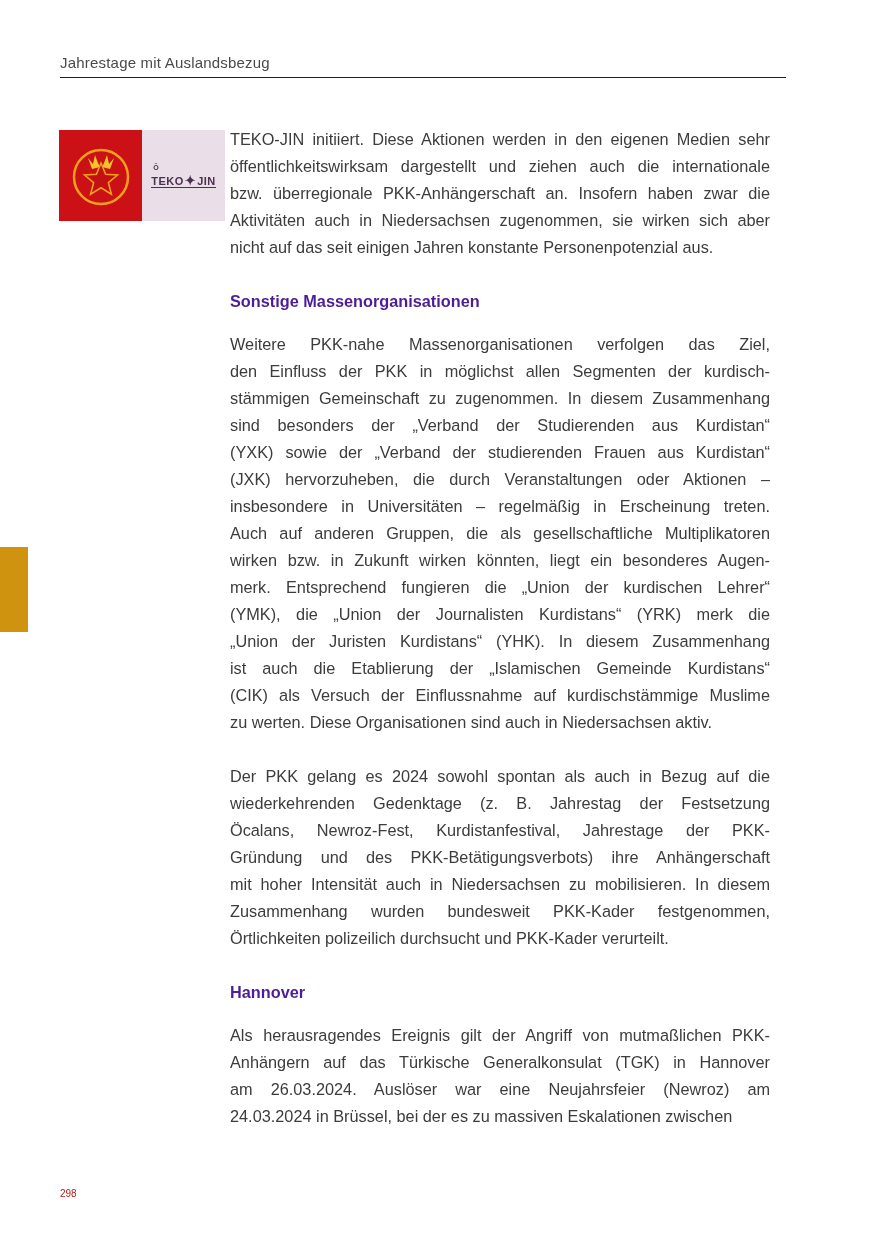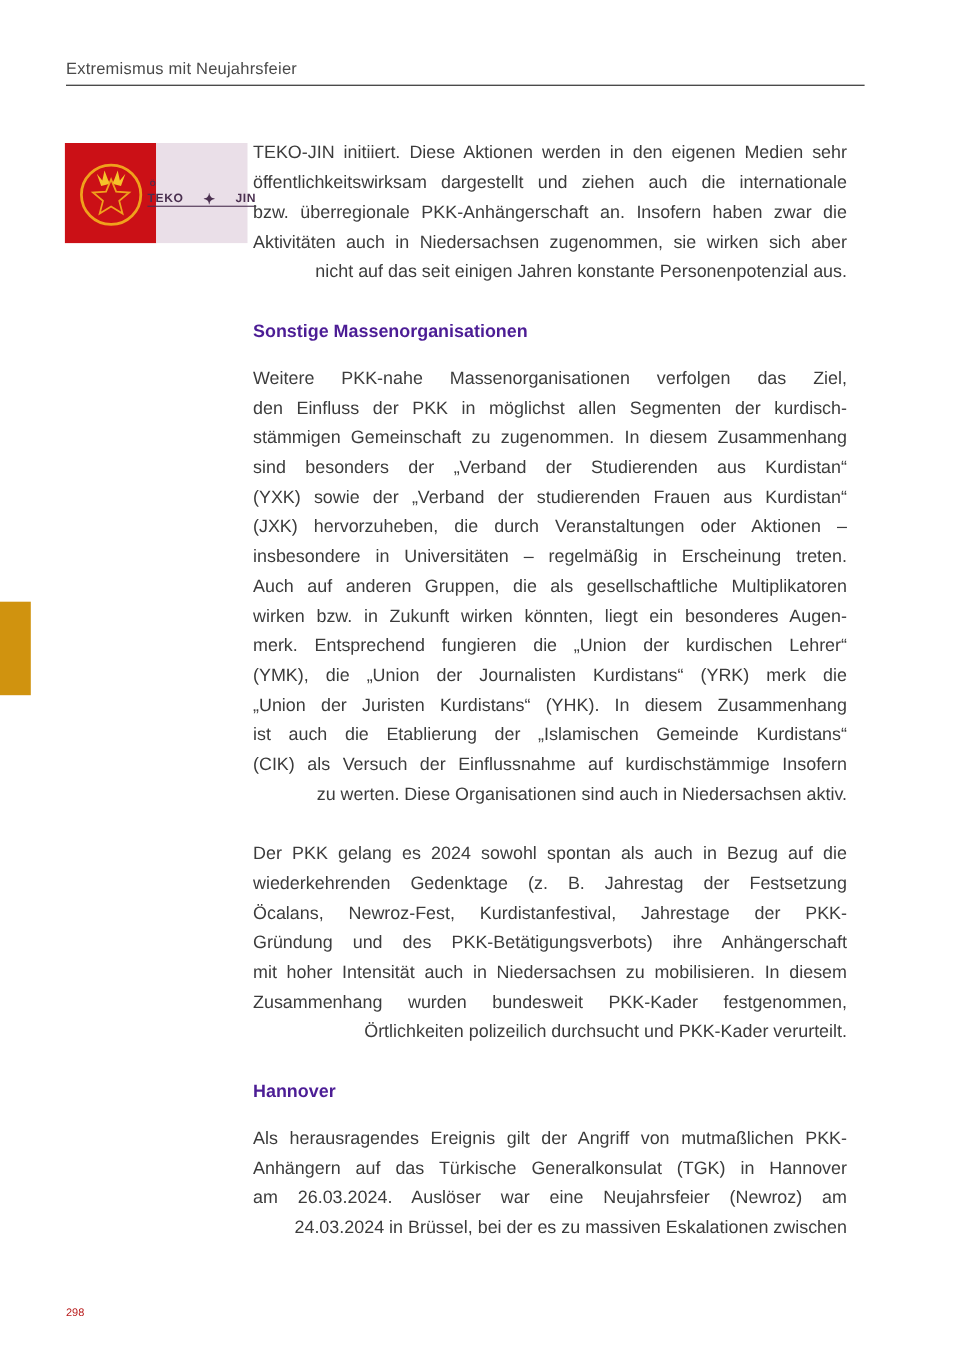--- a/index.html
+++ b/index.html
@@ -33,59 +33,59 @@
     display:flex;align-items:center;justify-content:center;
   }
   .tekojin{
     text-align:center;color:#4b3050;line-height:1;
     font-weight:bold;
   }
   .tekojin .small-o{display:block;font-size:7px;text-align:left;margin-left:2px;margin-bottom:1px;}
   .tekojin .word{
     font-size:11px;letter-spacing:0.5px;
     border-bottom:1px solid #4b3050;
-    display:inline-flex;align-items:center;gap:18px;
+    display:inline-flex;align-items:center;gap:1px;
   }
   .tekojin .star-mid{font-size:13px;line-height:0.8;}
   
   .chapter-tab{
     position:absolute;left:0;top:547px;width:28px;height:85px;
     background:#d0930f;
   }
   
   .content{
     position:absolute;left:230px;top:126px;width:540px;
   }
   .block + .block{margin-top:27px;}
   .block.heading{margin-bottom:0;}
   .block.heading + .block.paragraph{margin-top:16px;}
   .line{
     line-height:27px;font-size:16.3px;color:#3c3c3c;
-    hyphens:none;overflow:hidden;white-space:nowrap;text-align:right;
+    hyphens:none;overflow:hidden;white-space:nowrap;
   }
   .line.just{
     white-space:normal;
     text-align:justify;
     text-align-last:justify;
   }
   .block.heading .line{
     color:#4c1d95;text-align:left;white-space:nowrap;font-weight:bold;
   }
   
   .pagenum{
     position:absolute;left:60px;top:1188px;
     font-size:10px;color:#b91c1c;
   }
 </style>
 </head>
 <body>
 
 <div class="page">
 
-  <div class="runhead">Extremismus mit Neujahrsfeier</div>
+  <div class="runhead">Jahrestage mit Auslandsbezug</div>
   <div class="runhead-rule"></div>
 
   <div class="logos">
     <div class="logo-red">
       <svg width="66" height="66" viewBox="0 0 66 66">
         <circle cx="33" cy="34" r="27" fill="none" stroke="#f0a11c" stroke-width="2.5"></circle>
 
         <path d="M24 26 L20 15 L25 21 L27 12 L30 20 L32 24 Z" fill="#f6c32a"></path>
         <path d="M42 26 L46 15 L41 21 L39 12 L36 20 L34 24 Z" fill="#f6c32a"></path>
 
@@ -124,21 +124,21 @@
         <div class="line just">sind besonders der „Verband der Studierenden aus Kurdistan“</div>
         <div class="line just">(YXK) sowie der „Verband der studierenden Frauen aus Kurdistan“</div>
         <div class="line just">(JXK) hervorzuheben, die durch Veranstaltungen oder Aktionen –</div>
         <div class="line just">insbesondere in Universitäten – regelmäßig in Erscheinung treten.</div>
         <div class="line just">Auch auf anderen Gruppen, die als gesellschaftliche Multiplikatoren</div>
         <div class="line just">wirken bzw. in Zukunft wirken könnten, liegt ein besonderes Augen-</div>
         <div class="line just">merk. Entsprechend fungieren die „Union der kurdischen Lehrer“</div>
         <div class="line just">(YMK), die „Union der Journalisten Kurdistans“ (YRK) merk die</div>
         <div class="line just">„Union der Juristen Kurdistans“ (YHK). In diesem Zusammenhang</div>
         <div class="line just">ist auch die Etablierung der „Islamischen Gemeinde Kurdistans“</div>
-        <div class="line just">(CIK) als Versuch der Einflussnahme auf kurdischstämmige Insofern</div>
+        <div class="line just">(CIK) als Versuch der Einflussnahme auf kurdischstämmige Muslime</div>
         <div class="line">zu werten. Diese Organisationen sind auch in Niedersachsen aktiv.</div>
       </div>
       <div class="block paragraph">
         <div class="line just">Der PKK gelang es 2024 sowohl spontan als auch in Bezug auf die</div>
         <div class="line just">wiederkehrenden Gedenktage (z. B. Jahrestag der Festsetzung</div>
         <div class="line just">Öcalans, Newroz-Fest, Kurdistanfestival, Jahrestage der PKK-</div>
         <div class="line just">Gründung und des PKK-Betätigungsverbots) ihre Anhängerschaft</div>
         <div class="line just">mit hoher Intensität auch in Niedersachsen zu mobilisieren. In diesem</div>
         <div class="line just">Zusammenhang wurden bundesweit PKK-Kader festgenommen,</div>
         <div class="line">Örtlichkeiten polizeilich durchsucht und PKK-Kader verurteilt.</div>

